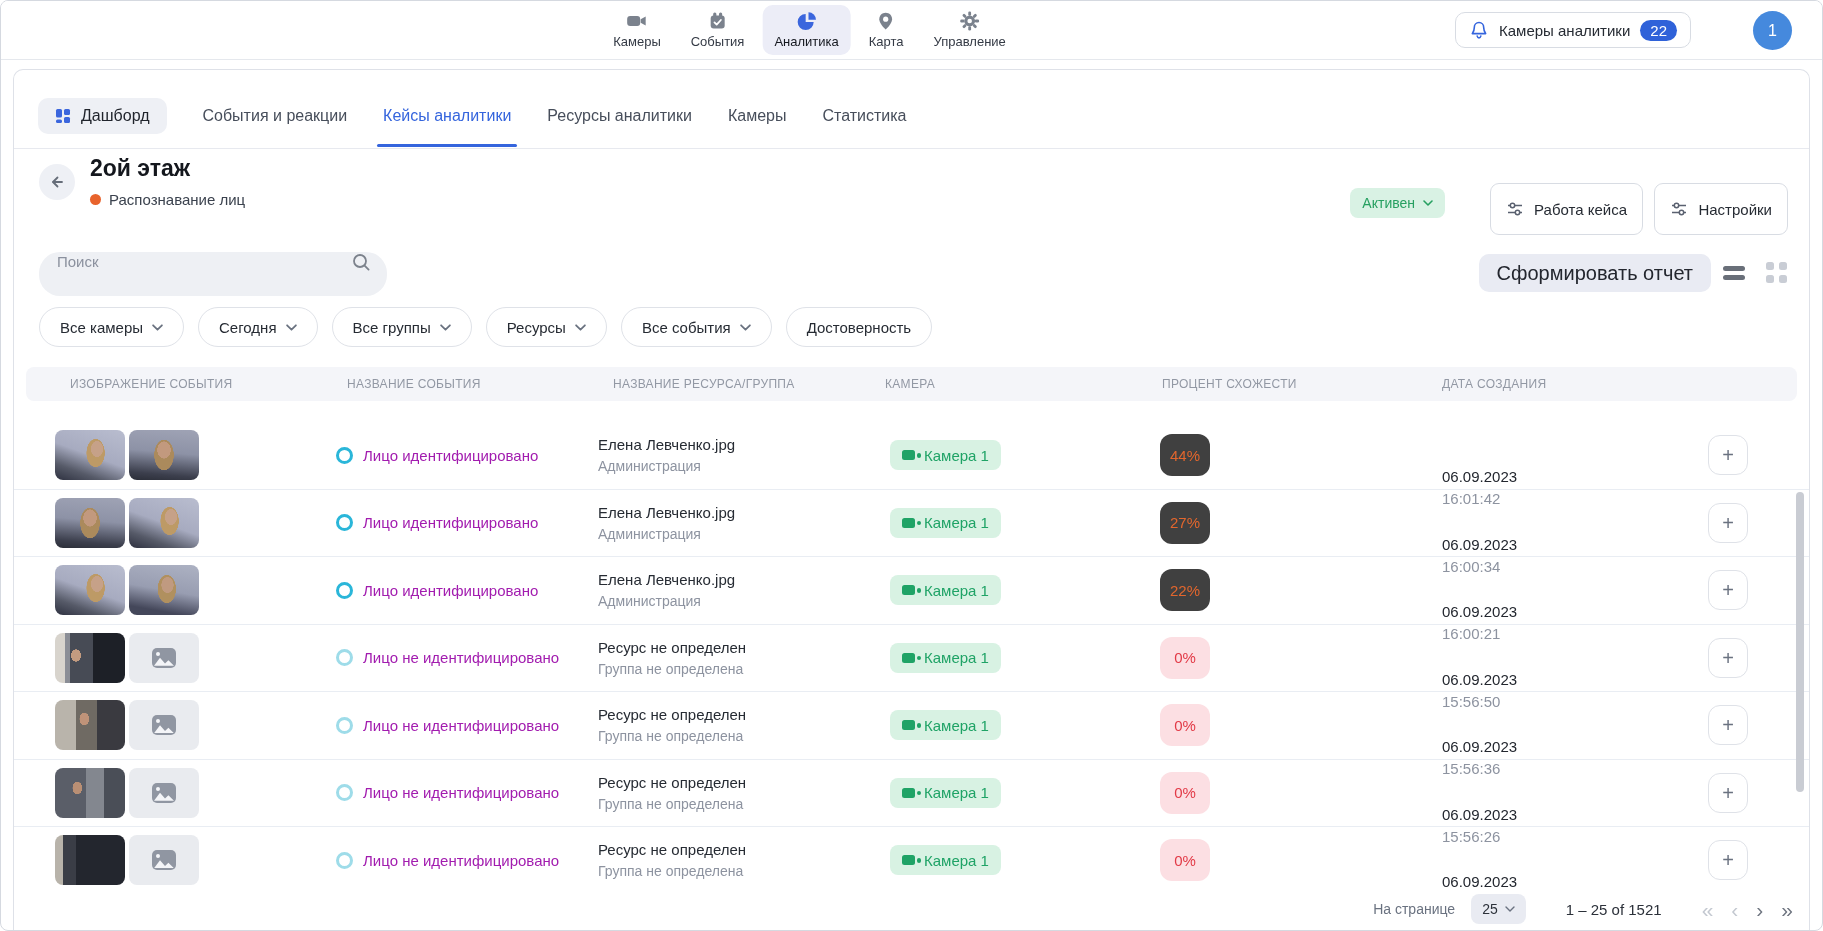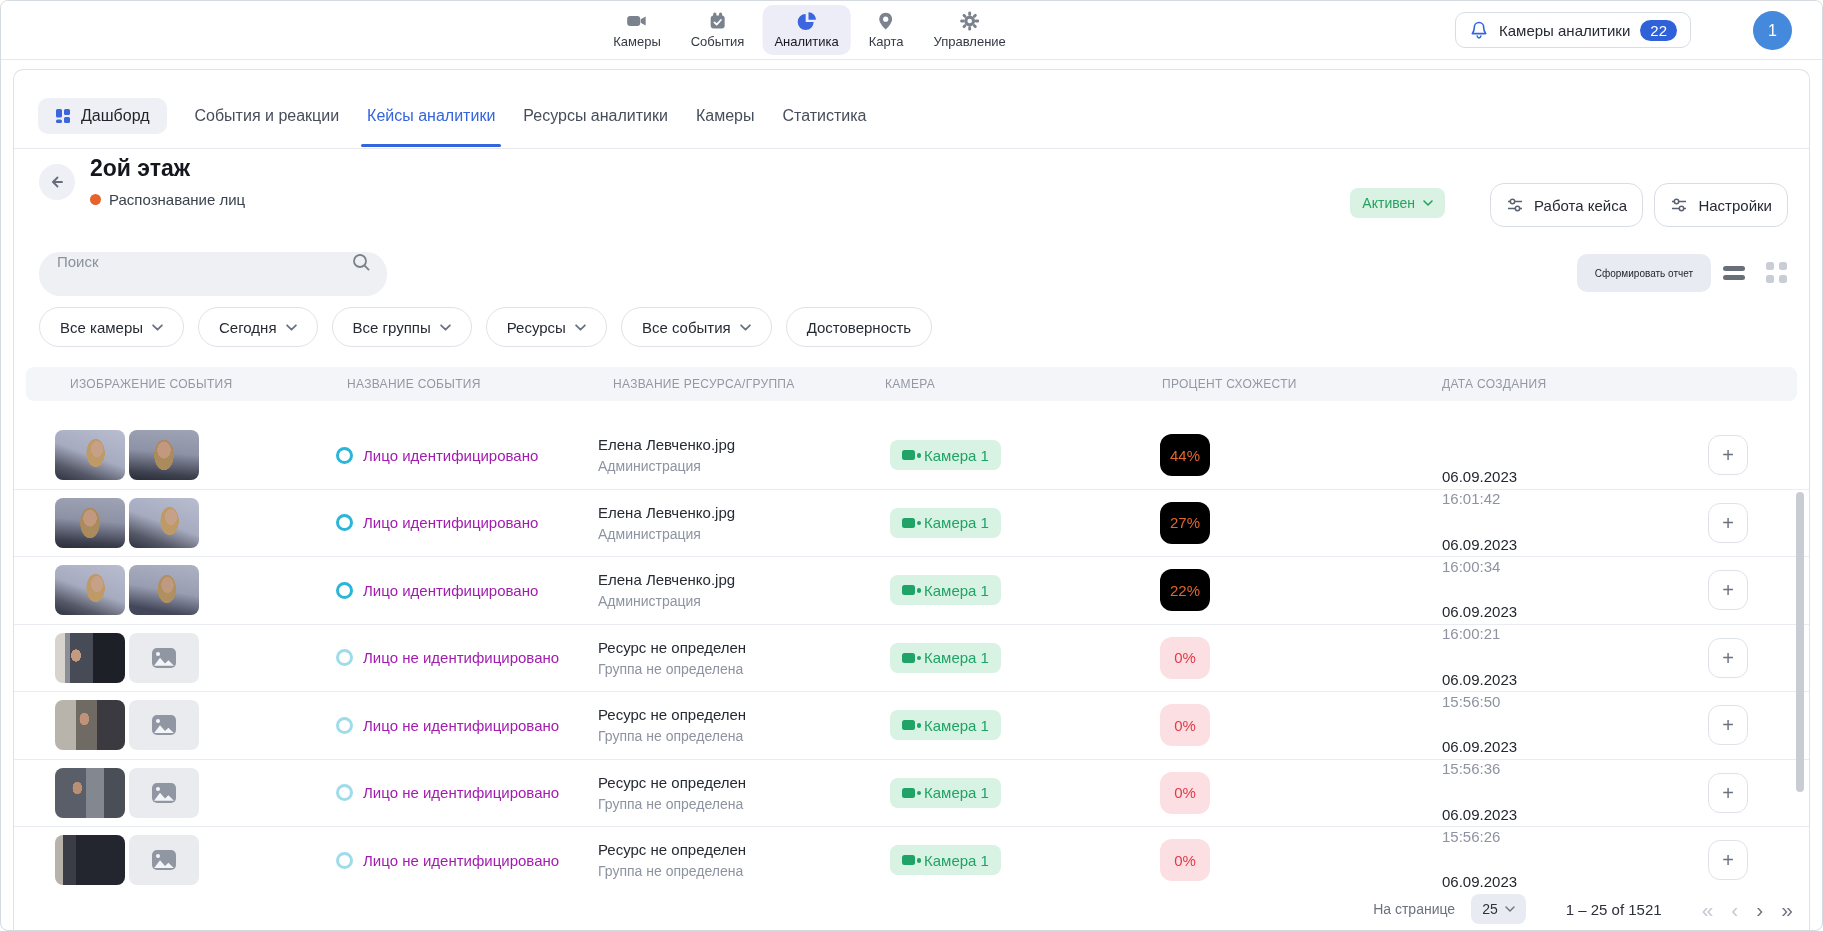--- a/index.html
+++ b/index.html
@@ -18,41 +18,41 @@
   .nav-item.active .nav-label{color:#15181f;}
   .events-btn{position:absolute;right:131px;top:11px;height:36px;border:1px solid #d8dce3;border-radius:10px;background:#fff;display:flex;align-items:center;gap:10px;padding:0 13px;cursor:pointer;box-sizing:border-box;}
   .events-btn-label{font-size:15px;color:#262b33;}
   .count-badge{background:#2f62d9;color:#fff;border-radius:12px;font-size:15px;padding:3px 10px;line-height:1;}
   .avatar{position:absolute;right:30px;top:10px;width:39px;height:39px;border-radius:50%;background:#4589dd;color:#fff;display:flex;align-items:center;justify-content:center;font-size:16px;cursor:pointer;}
 
   
   .card{position:absolute;top:68px;left:12px;right:12px;bottom:0;background:#fff;border:1px solid #dee1e8;border-bottom:none;border-radius:10px 10px 0 0;overflow:hidden;box-sizing:border-box;}
 
   
-  .tabs{position:absolute;top:0;left:0;right:0;height:79px;border-bottom:1px solid #e7e9ef;display:flex;align-items:center;padding:14px 24px 0;box-sizing:border-box;gap:28px;}
+  .tabs{position:absolute;top:0;left:0;right:0;height:79px;border-bottom:1px solid #e7e9ef;display:flex;align-items:center;padding:14px 24px 0;box-sizing:border-box;gap:36px;}
   .tab-dash{display:flex;align-items:center;gap:10px;background:#eef0f5;border-radius:10px;padding:9px 17px;font-size:16px;color:#20242c;cursor:pointer;}
   .tab{position:relative;font-size:16px;color:#474e5b;height:62px;display:flex;align-items:center;cursor:pointer;white-space:nowrap;}
   .tab.active{color:#3565dd;}
   .tab.active::after{content:"";position:absolute;left:-6px;right:-6px;bottom:0;height:3px;border-radius:2px;background:#3565dd;}
 
   
   .back-btn{position:absolute;top:94px;left:25px;width:36px;height:36px;border-radius:50%;background:#eef0f5;border:none;display:flex;align-items:center;justify-content:center;cursor:pointer;}
   .page-title{position:absolute;top:85px;left:76px;font-size:23px;font-weight:bold;color:#14171d;}
   .subtitle{position:absolute;top:121px;left:76px;display:flex;align-items:center;gap:8px;font-size:15px;color:#3b424e;}
   .dot{width:11px;height:11px;border-radius:50%;background:#e8632c;}
   .status-pill{position:absolute;top:118px;right:364px;height:30px;background:#d9f2e4;border-radius:8px;display:flex;align-items:center;gap:8px;padding:0 12px;font-size:14px;color:#27a061;cursor:pointer;}
-  .hdr-btn{position:absolute;top:113px;height:44px;border:1px solid #d8dce3;border-radius:14px;background:#fff;display:flex;align-items:center;gap:10px;padding:0 15px;font-size:15px;color:#262b33;cursor:pointer;box-sizing:border-box;}
+  .hdr-btn{position:absolute;top:113px;height:52px;border:1px solid #d8dce3;border-radius:9px;background:#fff;display:flex;align-items:center;gap:10px;padding:0 15px;font-size:15px;color:#262b33;cursor:pointer;box-sizing:border-box;}
   .case-work-btn{right:166px;}
   .settings-btn{right:21px;}
 
   
   .search{position:absolute;top:182px;left:25px;width:348px;height:44px;background:#eef0f4;border-radius:21px;display:flex;align-items:flex-start;box-sizing:border-box;padding:0 16px;}
   .search input{flex:1;border:none;background:transparent;outline:none;font-size:15px;color:#262b33;font-family:"Liberation Sans",sans-serif;}
   .search input::placeholder{color:#8b919e;}
-  .report-btn{position:absolute;top:184px;right:98px;height:38px;background:#e9ebf3;border:none;border-radius:10px;padding:0 18px;font-size:10px;color:#23262e;cursor:pointer;font-family:"Liberation Sans",sans-serif;}
+  .report-btn{position:absolute;top:184px;right:98px;height:38px;background:#e9ebf3;border:none;border-radius:10px;padding:0 18px;font-size:20px;color:#23262e;cursor:pointer;font-family:"Liberation Sans",sans-serif;}
   .view-list{position:absolute;top:192px;right:64px;width:22px;height:22px;display:flex;flex-direction:column;justify-content:center;gap:4px;cursor:pointer;}
   .view-list span{height:5px;border-radius:2.5px;background:#696f79;}
   .view-grid{position:absolute;top:192px;right:21px;width:22px;height:22px;display:grid;grid-template-columns:8px 8px;grid-template-rows:8px 8px;gap:5px;cursor:pointer;}
   .view-grid span{background:#c9cdd5;border-radius:2.5px;}
 
   
   .filters{position:absolute;top:237px;left:25px;display:flex;gap:14px;}
   .filter-pill{height:40px;border:1px solid #dfe2e8;border-radius:20px;background:#fff;display:flex;align-items:center;gap:9px;padding:0 20px;font-size:15px;color:#262b33;cursor:pointer;box-sizing:border-box;white-space:nowrap;}
 
   
@@ -79,21 +79,21 @@
   .ev-label{font-size:15px;color:#a21caf;white-space:nowrap;}
   .cell-res{position:absolute;left:584px;top:50%;transform:translateY(-50%);}
   .res-name{font-size:15px;color:#262b33;margin-bottom:5px;white-space:nowrap;}
   .res-group{font-size:14px;color:#8d93a0;white-space:nowrap;}
   .cell-cam{position:absolute;left:876px;top:0;height:100%;display:flex;align-items:center;}
   .cam-badge{height:30px;background:#d8f2e3;border-radius:8px;display:flex;align-items:center;gap:9px;padding:0 12px;font-size:15px;color:#1fa366;cursor:pointer;}
   .cam-ico{width:13px;height:10px;background:#1fa366;border-radius:2.5px;position:relative;}
   .cam-ico::after{content:"";position:absolute;right:-6px;top:2.8px;width:4.5px;height:4.5px;border-radius:50%;background:#1fa366;}
   .cell-pct{position:absolute;left:1146px;top:0;height:100%;display:flex;align-items:center;}
   .pct-badge{width:50px;height:42px;border-radius:12px;display:flex;align-items:center;justify-content:center;font-size:15px;}
-  .pct-orange{background:#000000;color:#e2662d;}
+  .pct-orange{background:#404040;color:#e2662d;}
   .pct-red{background:#fcdfe3;color:#e23a47;}
   .cell-date{position:absolute;left:1428px;top:50%;transform:translateY(-50%);margin-top:32px;}
   .date{font-size:15px;color:#23272f;margin-bottom:5px;}
   .time{font-size:15px;color:#8d93a0;}
   .add-btn{position:absolute;left:1694px;top:50%;transform:translateY(-50%);width:40px;height:40px;border:1px solid #dfe2e8;border-radius:12px;background:#fff;color:#6a7280;font-size:20px;line-height:1;cursor:pointer;display:flex;align-items:center;justify-content:center;padding:0;}
 
   
   .footer{position:absolute;bottom:0;left:0;right:0;height:42px;background:#fff;display:flex;align-items:center;justify-content:flex-end;gap:16px;padding:0 16px;box-sizing:border-box;}
   .pp-label{font-size:14px;color:#6a7280;}
   .pp-pill{height:30px;background:#e9ebf2;border-radius:8px;display:flex;align-items:center;gap:7px;padding:0 11px;font-size:14px;color:#2c313a;cursor:pointer;}

